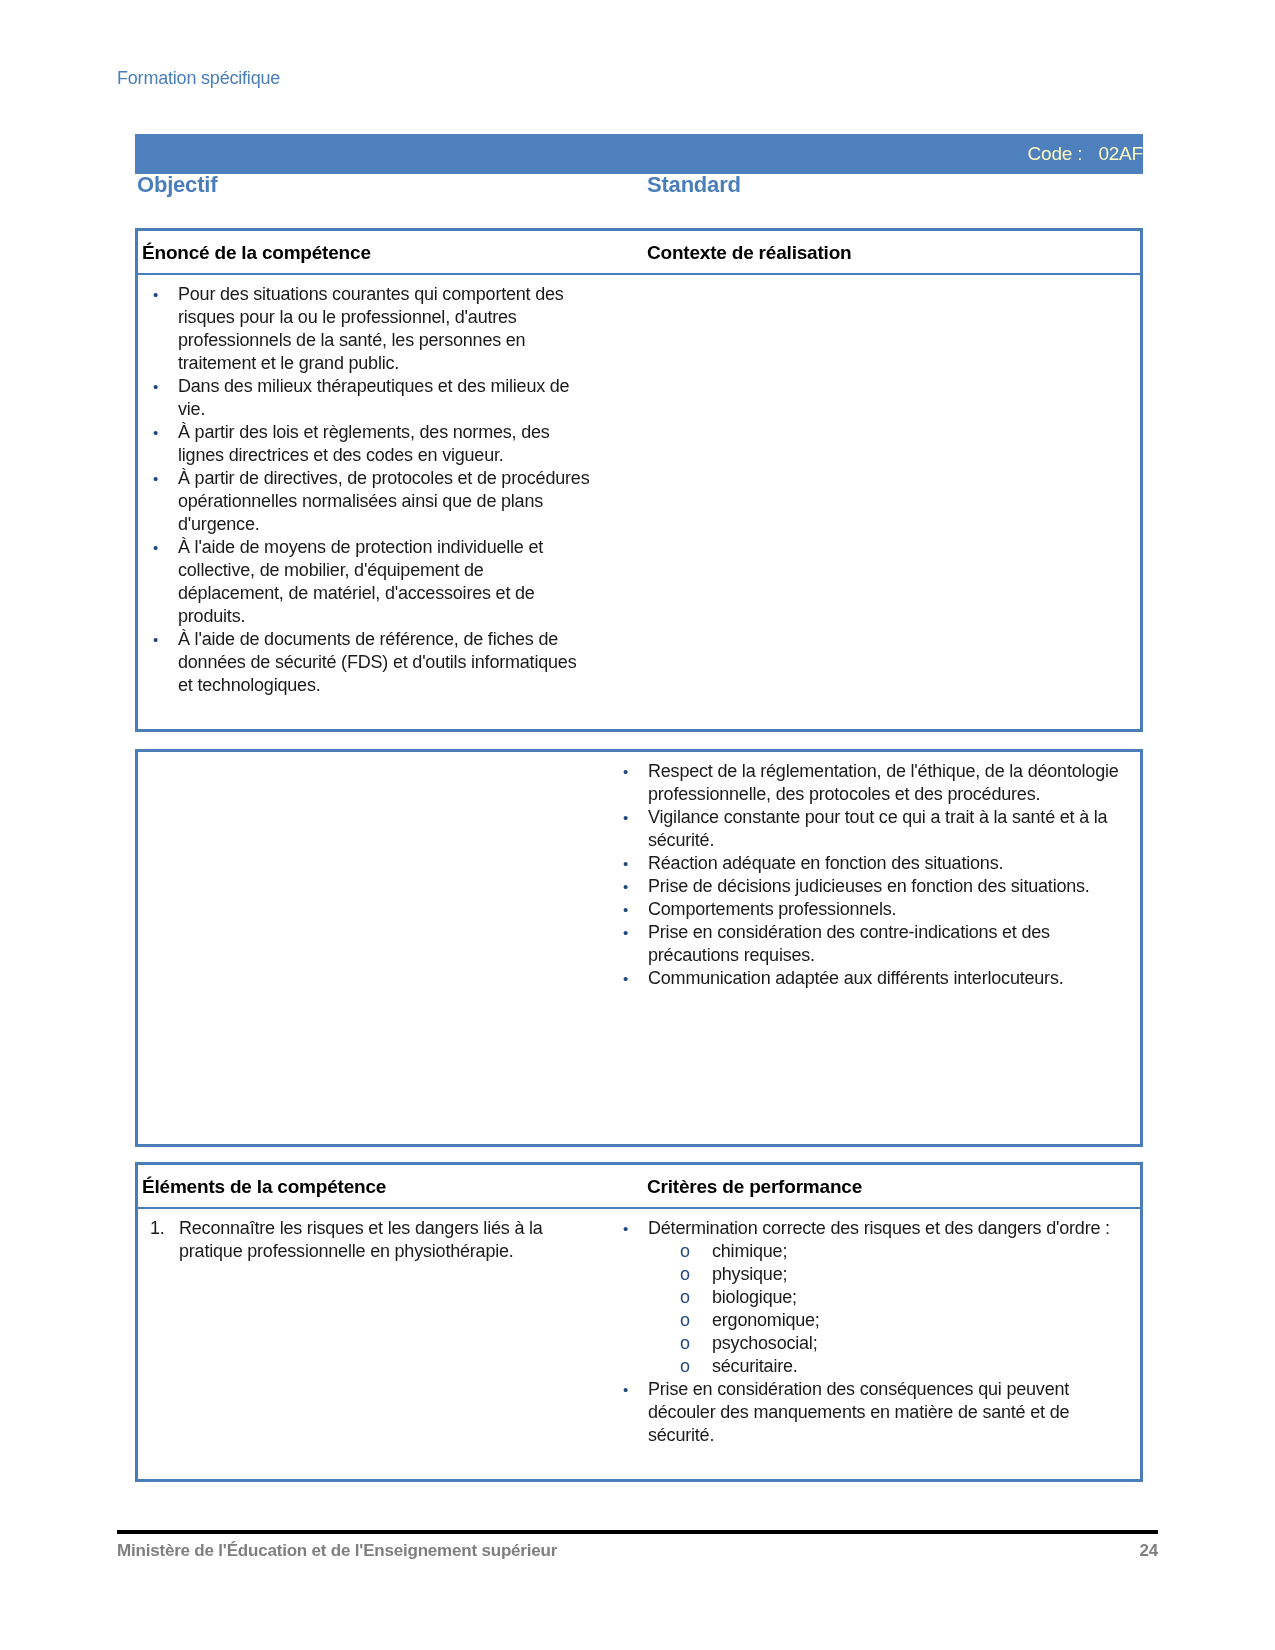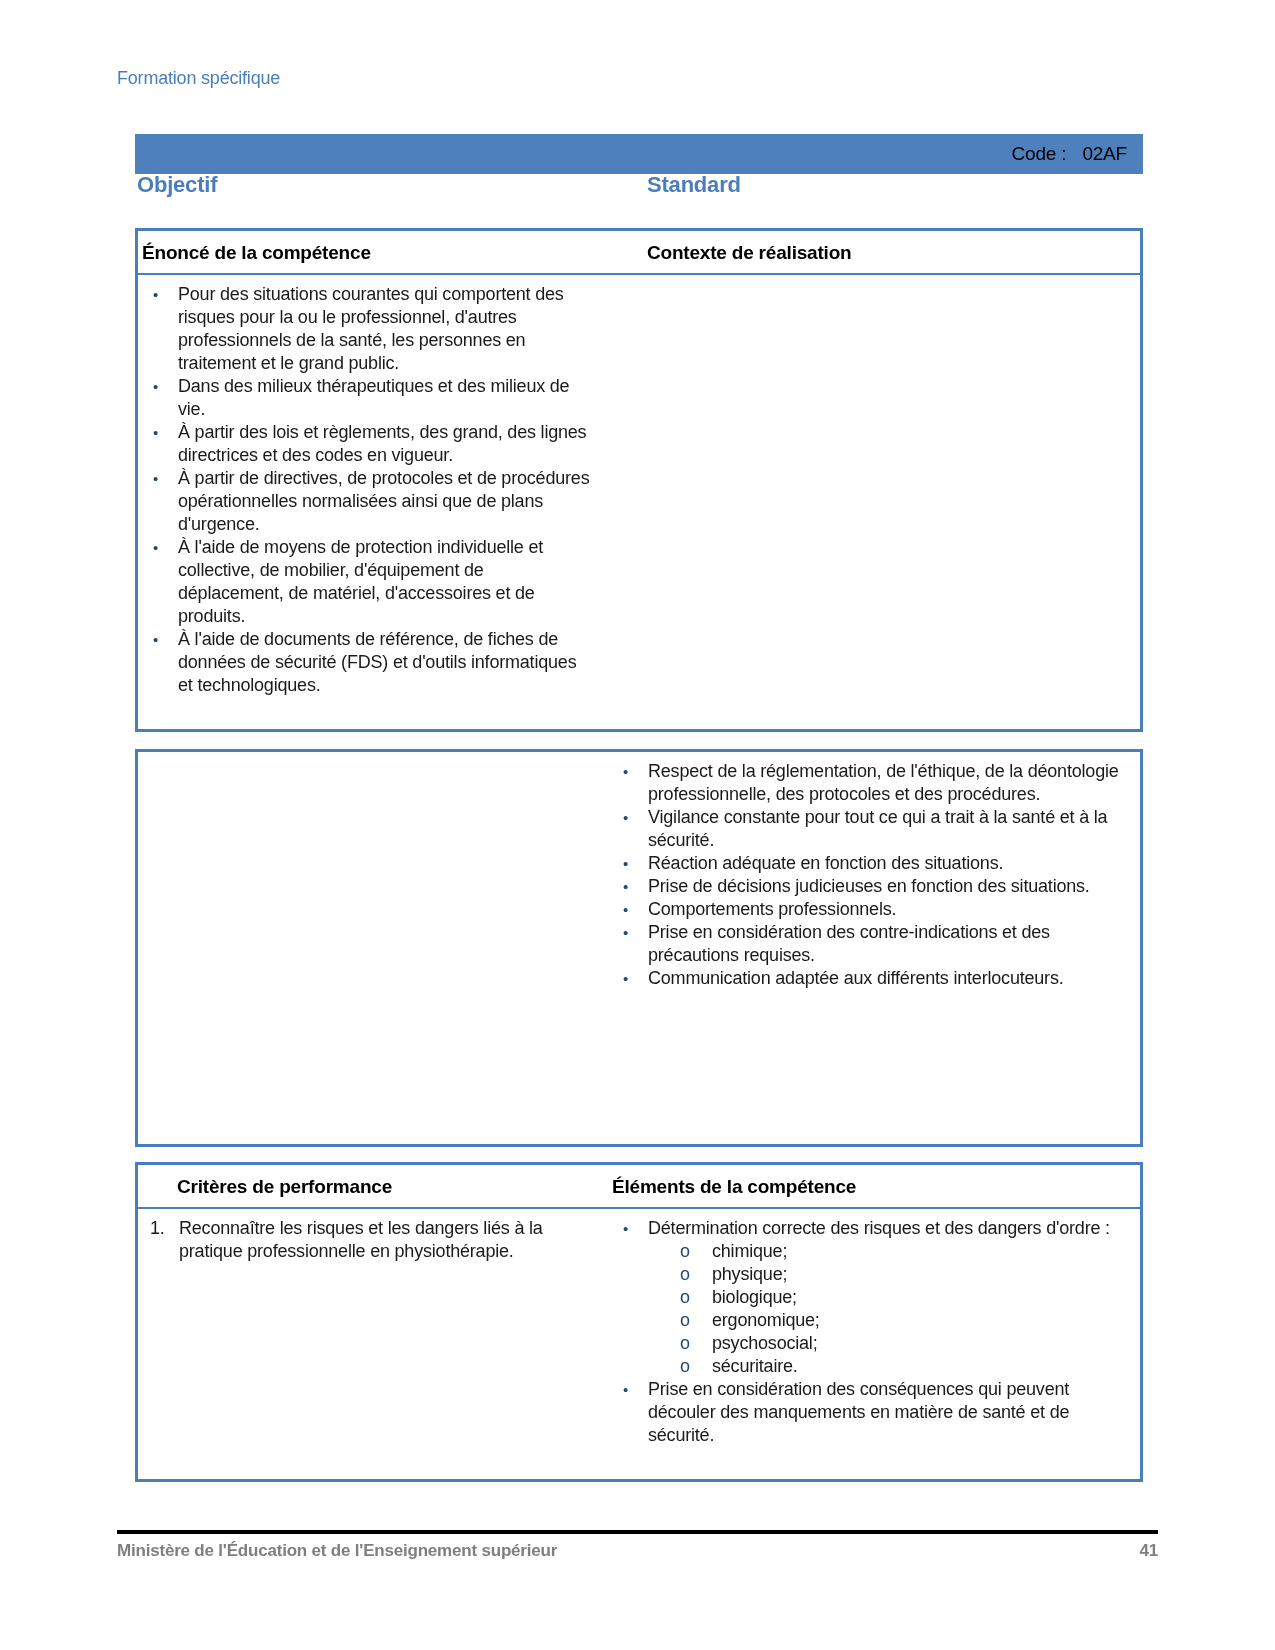--- a/index.html
+++ b/index.html
@@ -15,22 +15,22 @@
   }
   .section-label {
     position:absolute; left:117px; top:68px;
     font-size:18px; color:#4a7ebb;
   }
   .code-bar {
     position:absolute; left:135px; top:134px;
     width:1008px; height:40px;
     background:#4d80bc;
     display:flex; align-items:center; justify-content:flex-end;
-    gap:16px; padding-right:16px;
-    color:#000000; font-size:19px;
+    gap:16px; 
+    color:#fef9c3; font-size:19px;
   }
   .col-headings {
     position:absolute; left:135px; top:172px; width:1008px;
     display:grid; grid-template-columns:473px 1fr;
   }
   .col-heading {
     font-size:22px; font-weight:bold; color:#4a7ebb;
   }
   .col-heading.left { padding-left:2px; }
   .col-heading.right { padding-left:39px; }
@@ -119,21 +119,21 @@
         <div class="bullet">
             <span class="bm">•</span>
             <span class="bt">Pour des situations courantes qui comportent des risques pour la ou le professionnel, d'autres professionnels de la santé, les personnes en traitement et le grand public.</span>
           </div>
         <div class="bullet">
             <span class="bm">•</span>
             <span class="bt">Dans des milieux thérapeutiques et des milieux de vie.</span>
           </div>
         <div class="bullet">
             <span class="bm">•</span>
-            <span class="bt">À partir des lois et règlements, des grand, des lignes directrices et des codes en vigueur.</span>
+            <span class="bt">À partir des lois et règlements, des normes, des lignes directrices et des codes en vigueur.</span>
           </div>
         <div class="bullet">
             <span class="bm">•</span>
             <span class="bt">À partir de directives, de protocoles et de procédures opérationnelles normalisées ainsi que de plans d'urgence.</span>
           </div>
         <div class="bullet">
             <span class="bm">•</span>
             <span class="bt">À l'aide de moyens de protection individuelle et collective, de mobilier, d'équipement de déplacement, de matériel, d'accessoires et de produits.</span>
           </div>
         <div class="bullet">
@@ -175,22 +175,22 @@
         <div class="bullet">
             <span class="bm">•</span>
             <span class="bt">Communication adaptée aux différents interlocuteurs.</span>
           </div>
       </div>
     </div>
   </div>
 
   <div class="ctable tbl-3">
     <div class="thead">
+      <div class="th left">Éléments de la compétence</div>
       <div class="th right">Critères de performance</div>
-      <div class="th left">Éléments de la compétence</div>
     </div>
     <div class="tbody">
       <div class="td left">
         <div class="num-item">
           <span class="num">1.</span>
           <span class="nt">Reconnaître les risques et les dangers liés à la pratique professionnelle en physiothérapie.</span>
         </div>
       </div>
       <div class="td right">
         <div class="bullet">
@@ -225,16 +225,16 @@
             <span class="bm">•</span>
             <span class="bt">Prise en considération des conséquences qui peuvent découler des manquements en matière de santé et de sécurité.</span>
           </div>
       </div>
     </div>
   </div>
 
   <div class="footer-rule"></div>
   <div class="footer">
     <span>Ministère de l'Éducation et de l'Enseignement supérieur</span>
-    <span>41</span>
+    <span>24</span>
   </div>
 
 </div>
 
 </body></html>

